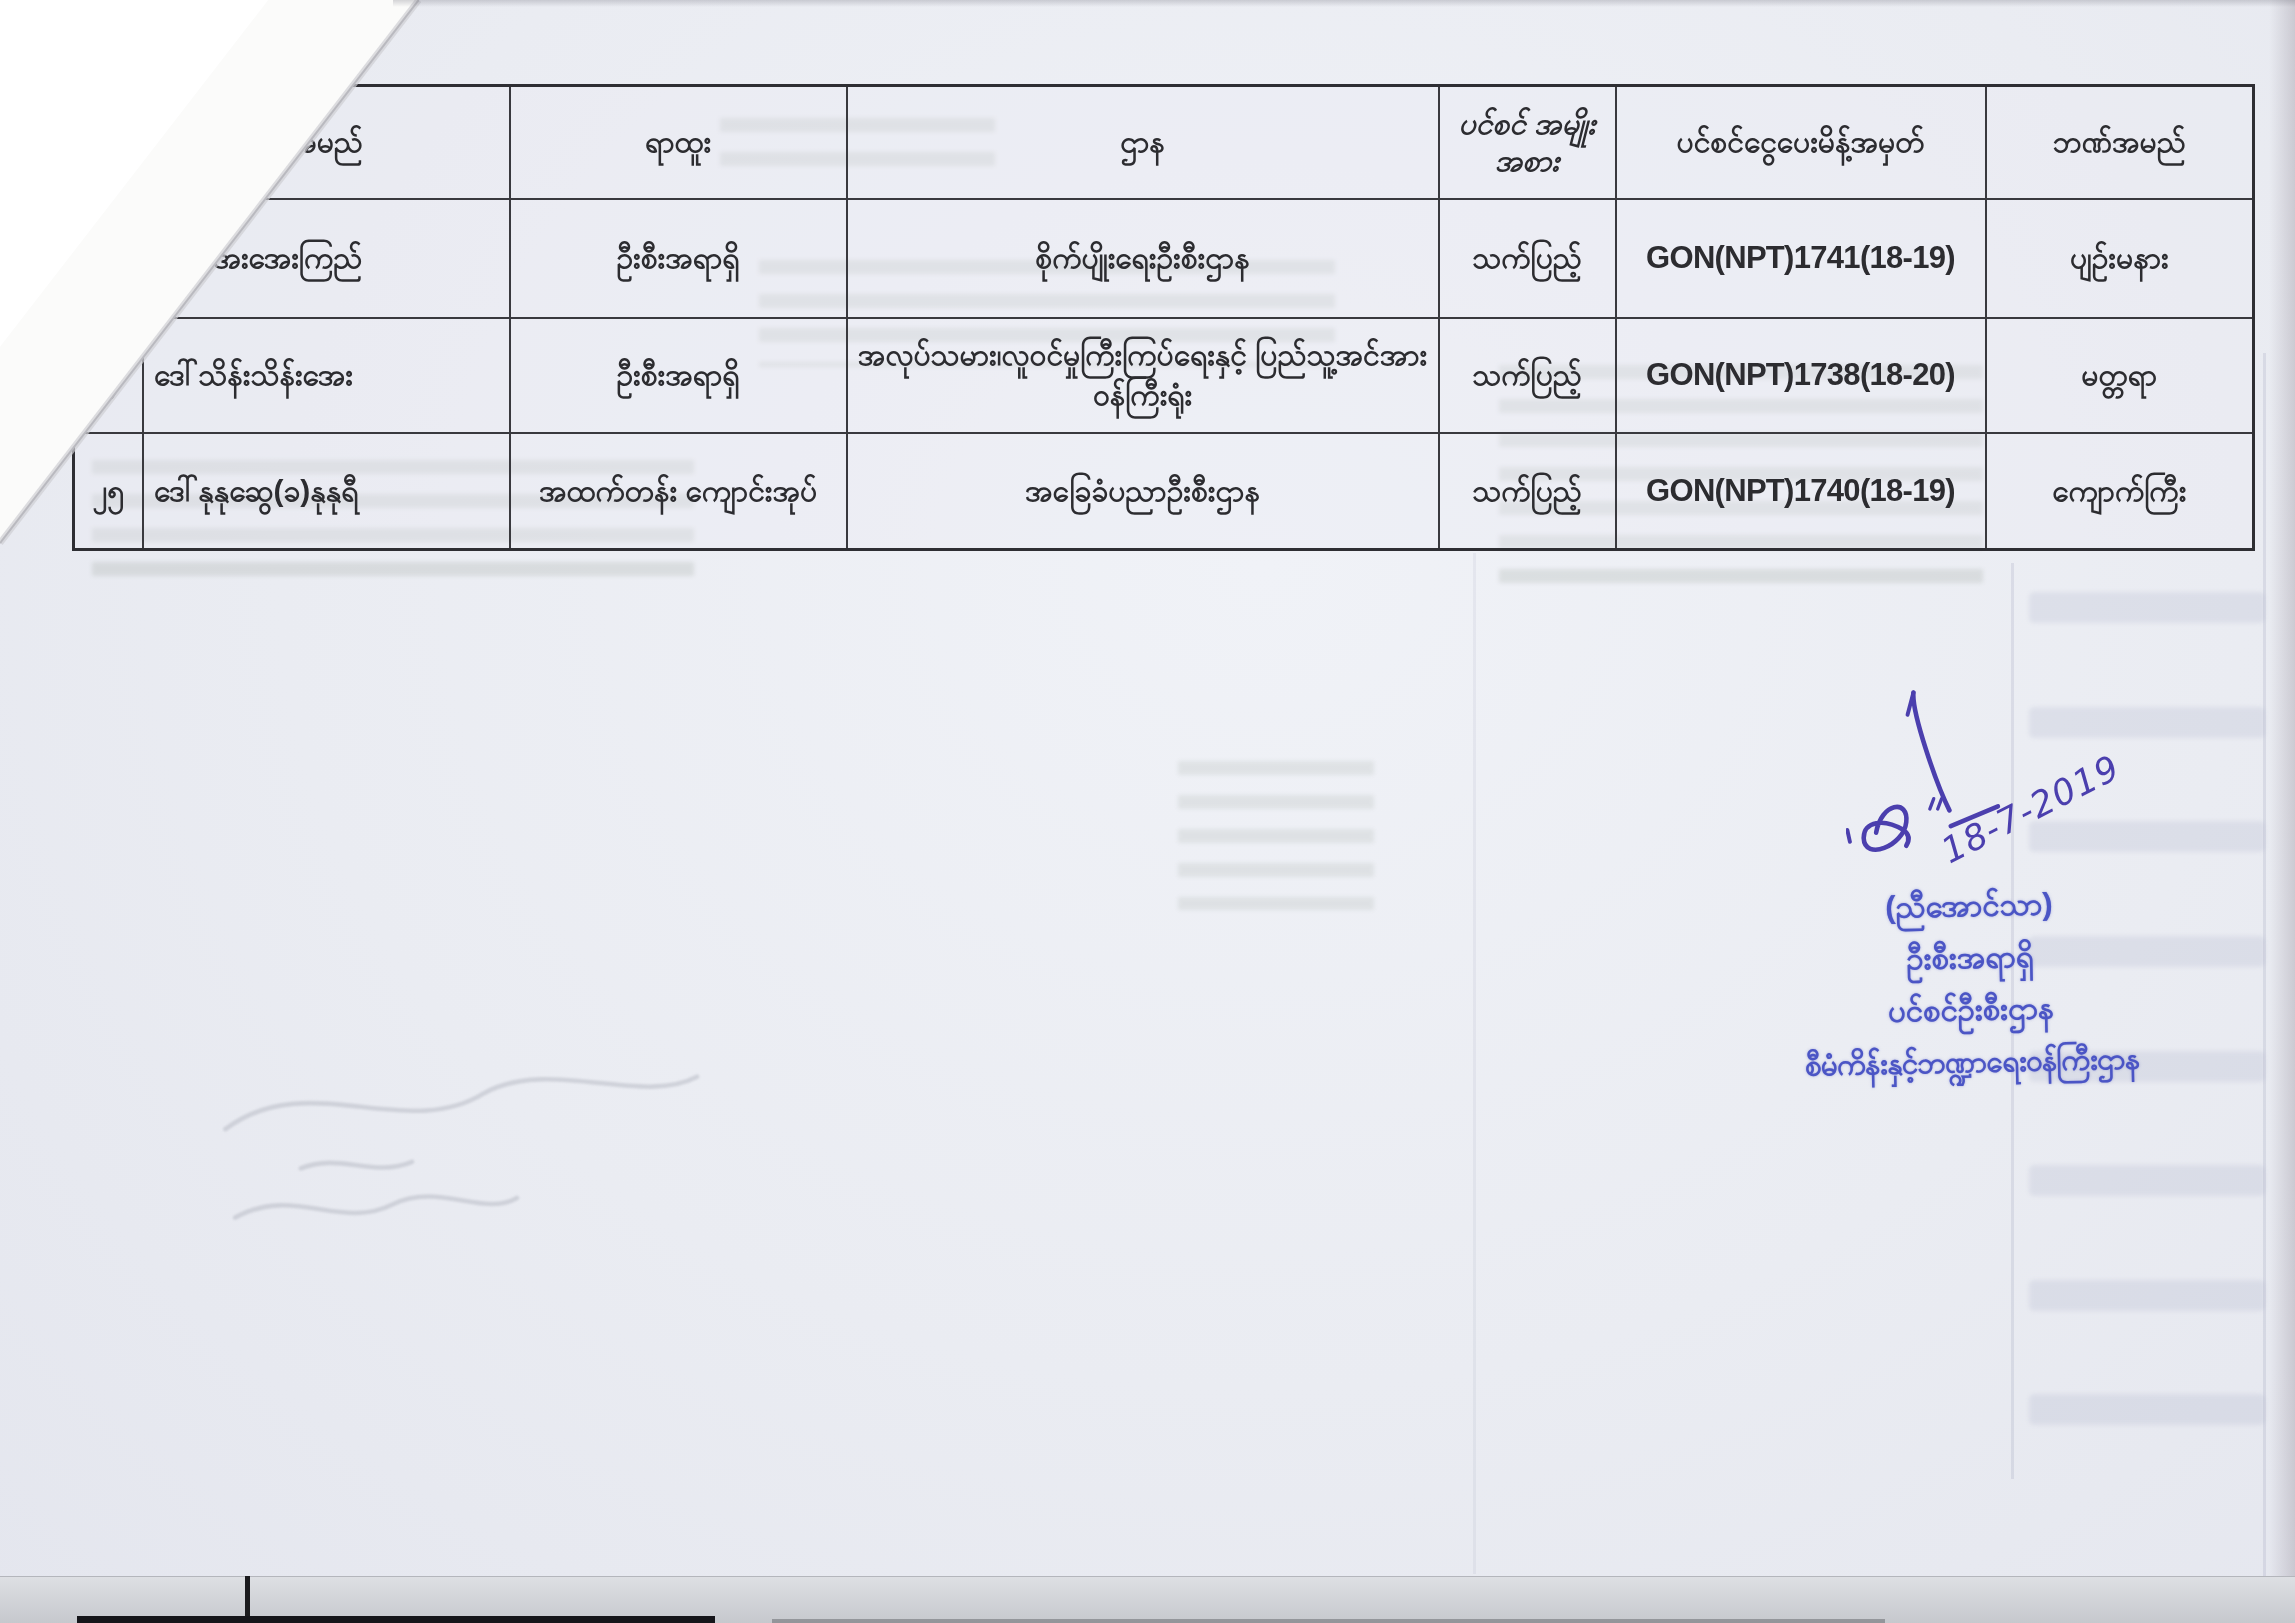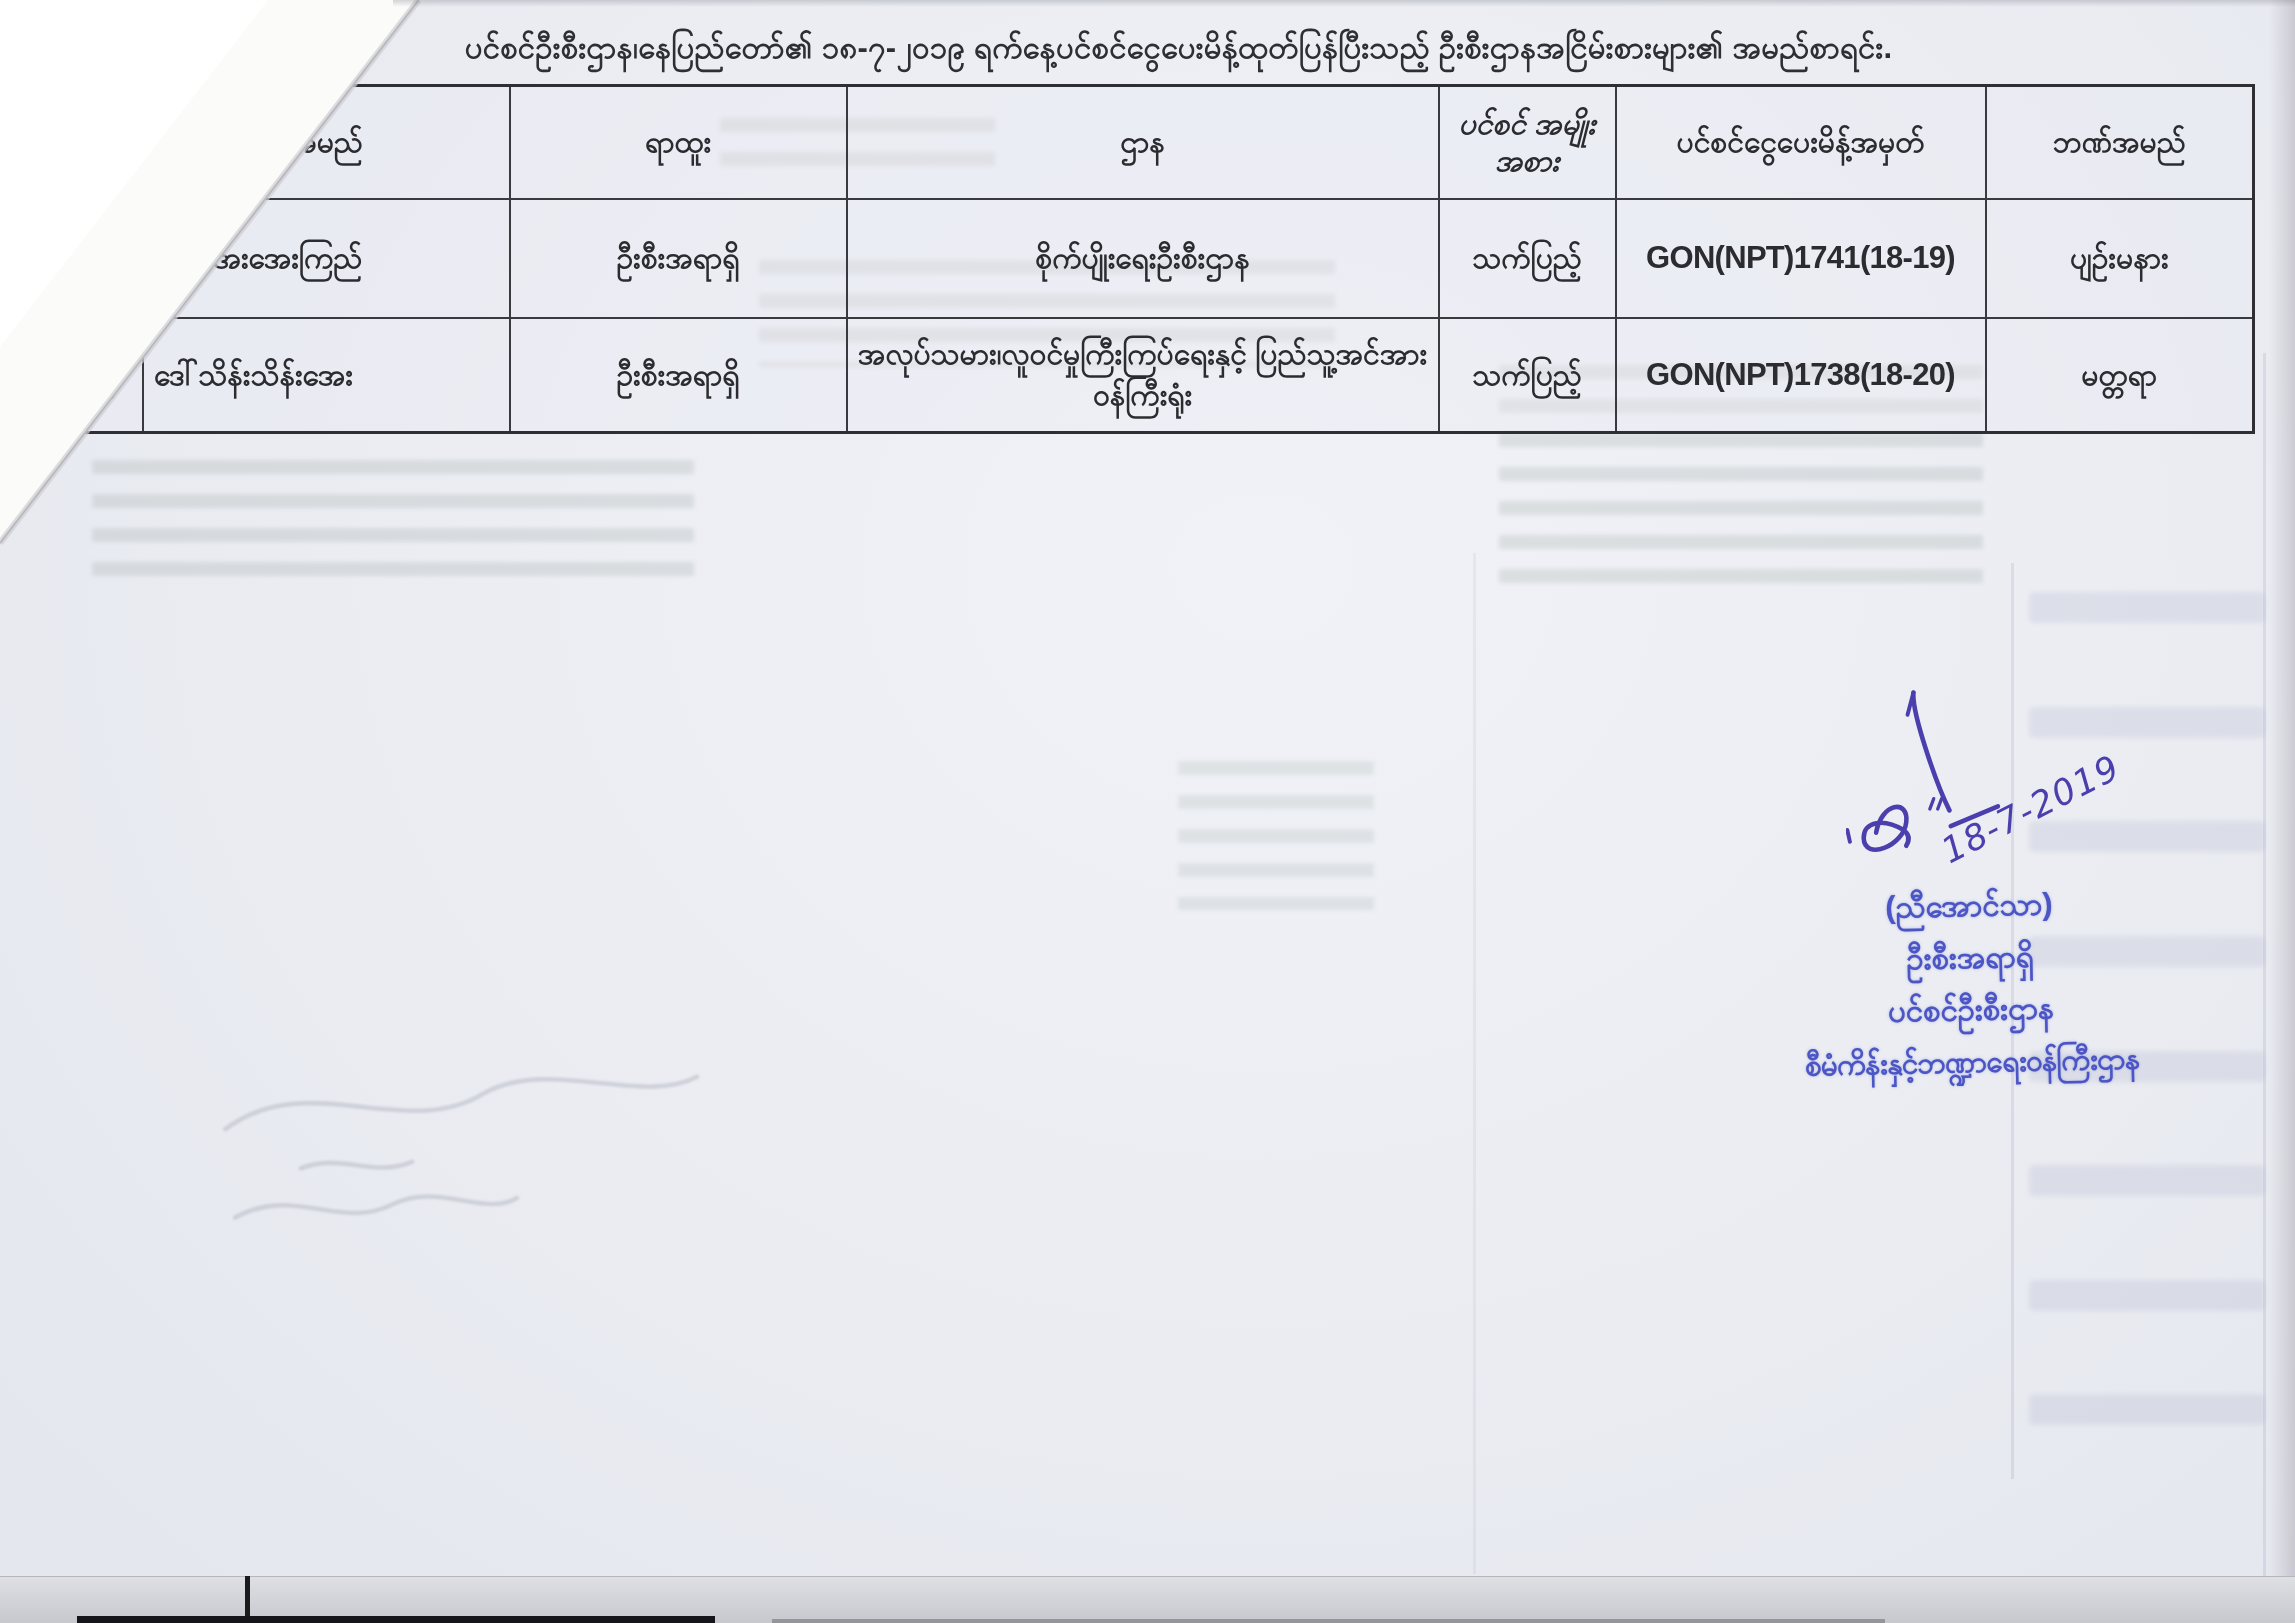--- a/index.html
+++ b/index.html
@@ -104,21 +104,20 @@
   <div class="ghost-vline" style="left:2011px; top:563px; height:916px;"></div>
   <div class="ghost-vline" style="left:2263px; top:353px; height:1231px;"></div>
   <div class="ghost-vline" style="left:1473px; top:553px; height:1021px; opacity:.10;"></div>
 
   <svg class="pencil-svg" width="511" height="236" viewBox="0 0 780 360">
     <path class="pencil" d="M25 165 C150 70 300 185 420 110 C520 55 660 130 745 85"></path>
     <path class="pencil" d="M40 300 C130 250 200 320 280 280 C350 245 420 300 470 270"></path>
     <path class="pencil" d="M140 225 C200 200 250 240 310 215"></path>
   </svg>
 
-  <div class="doc-title">ပင်စင်ဦးစီးဌာန၊နေပြည်တော်၏ ၁၈-၇-၂၀၁၉ ရက်နေ့ပင်စင်ငွေပေးမိန့်ထုတ်ပြန်ပြီးသည့် ဦးစီးဌာနအငြိမ်းစားများ၏ အမည်စာရင်း.</div>
 
   <table class="doc-table">
     <colgroup>
       <col style="width:69px">
         <col style="width:367px">
         <col style="width:337px">
       <col style="width:592px">
         <col style="width:177px">
         <col style="width:370px">
       <col style="width:268px">
@@ -146,20 +145,29 @@
       </tr>
       <tr class="r1">
         <td class="serial-cell">၂၄</td>
         <td class="name-cell">ဒေါ်သိန်းသိန်းအေး</td>
         <td class="position-cell">ဦးစီးအရာရှိ</td>
         <td class="department-cell">အလုပ်သမား၊လူဝင်မှုကြီးကြပ်ရေးနှင့် ပြည်သူ့အင်အားဝန်ကြီးရုံး</td>
         <td class="pension-type-cell">သက်ပြည့်</td>
         <td class="order-number-cell">GON(NPT)1738(18-20)</td>
         <td class="bank-name-cell">မတ္တရာ</td>
       </tr>
+      <tr class="r2">
+        <td class="serial-cell">၂၅</td>
+        <td class="name-cell">ဒေါ်နုနုဆွေ(ခ)နုနုရီ</td>
+        <td class="position-cell">အထက်တန်း ကျောင်းအုပ်</td>
+        <td class="department-cell">အခြေခံပညာဦးစီးဌာန</td>
+        <td class="pension-type-cell">သက်ပြည့်</td>
+        <td class="order-number-cell">GON(NPT)1740(18-19)</td>
+        <td class="bank-name-cell">ကျောက်ကြီး</td>
+      </tr>
     </tbody>
   </table>
 
   <svg class="sig-svg" width="275" height="223" viewBox="0 0 420 340">
     <path class="sig-stroke" d="M103 28 C100 58 138 168 158 208" stroke-width="7"></path>
     <path class="sig-stroke" d="M103 28 L94 62" stroke-width="6"></path>
     <path class="sig-stroke" d="M128 206 l6 -16 M140 206 l6 -16" stroke-width="5"></path>
     <path class="sig-stroke" d="M46 242 C54 196 96 190 92 226 C88 263 28 286 27 250 C27 224 58 220 88 238 C96 244 98 252 92 262" stroke-width="7"></path>
     <path class="sig-stroke" d="M2 238 l4 18" stroke-width="6"></path>
     <path class="sig-stroke" d="M160 232 L232 202" stroke-width="7"></path>

